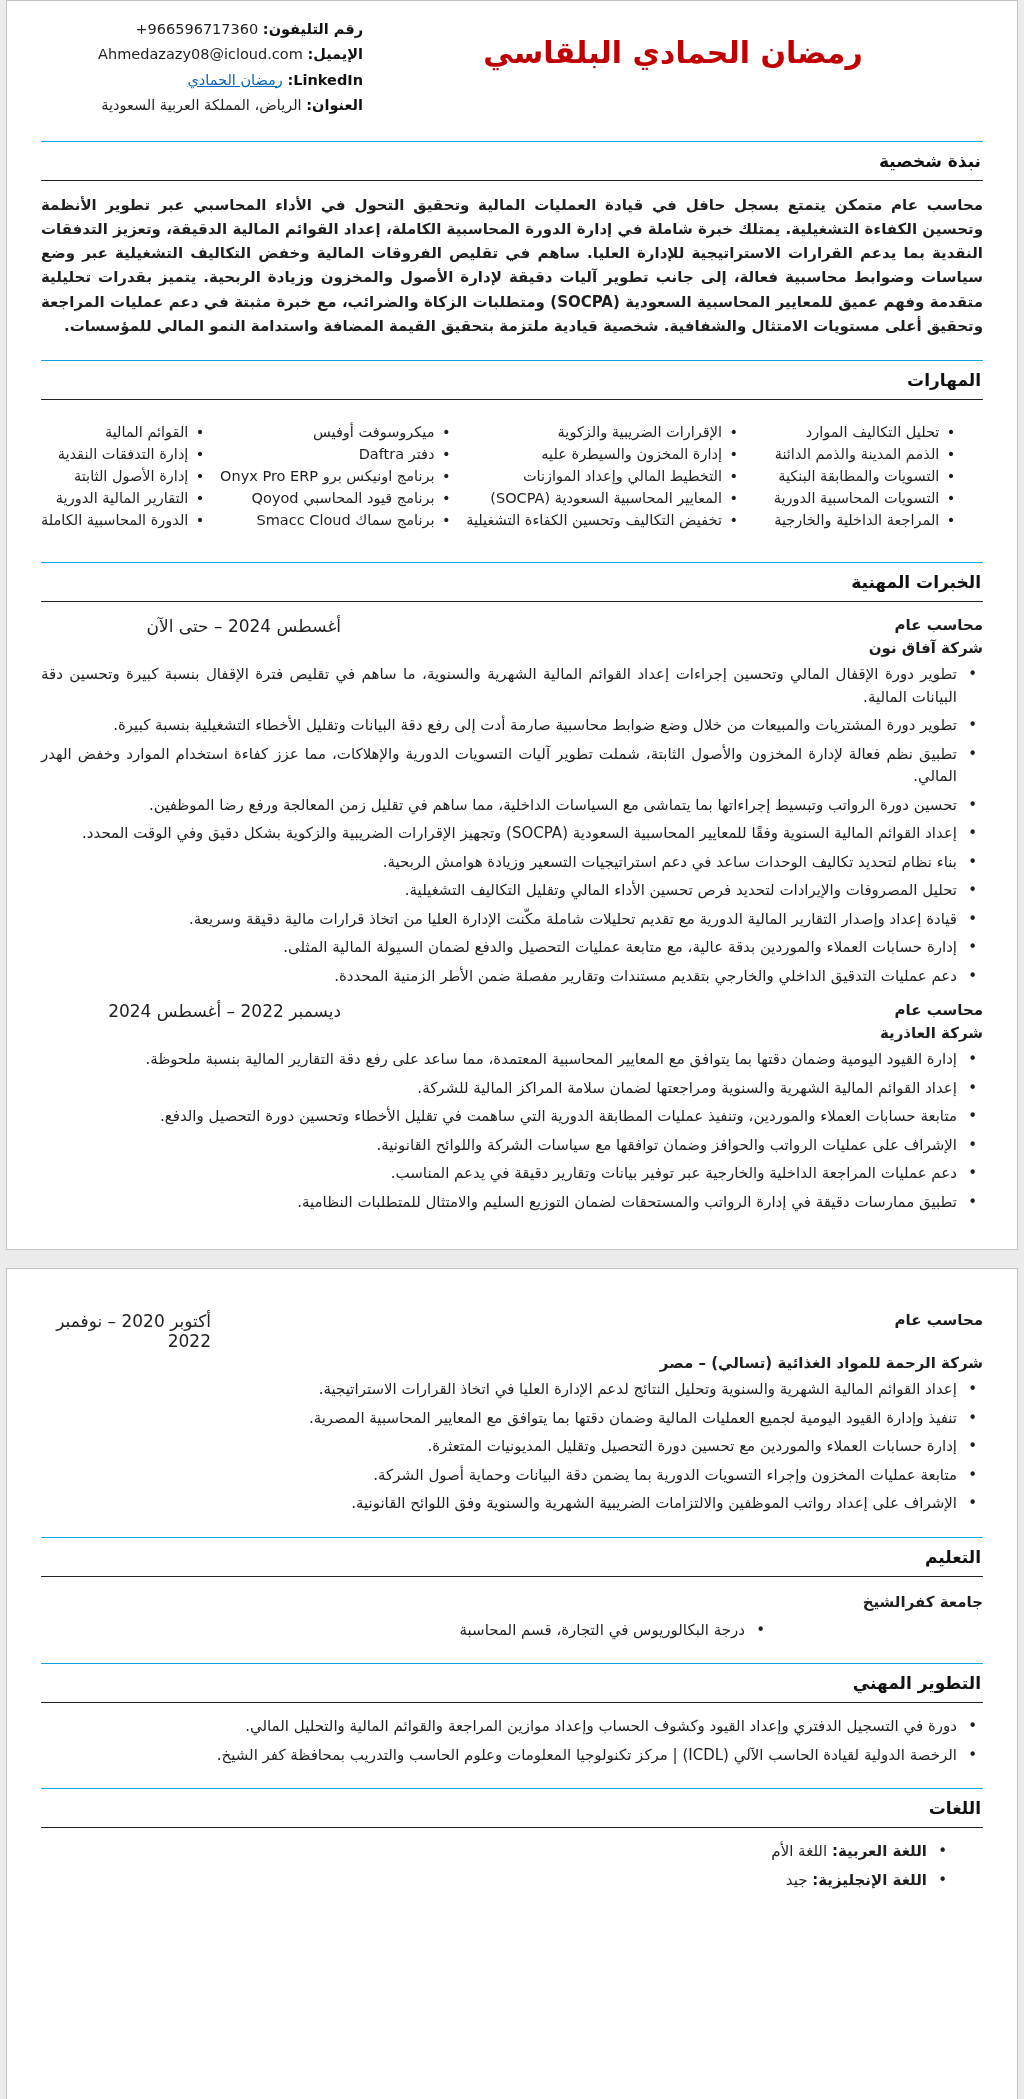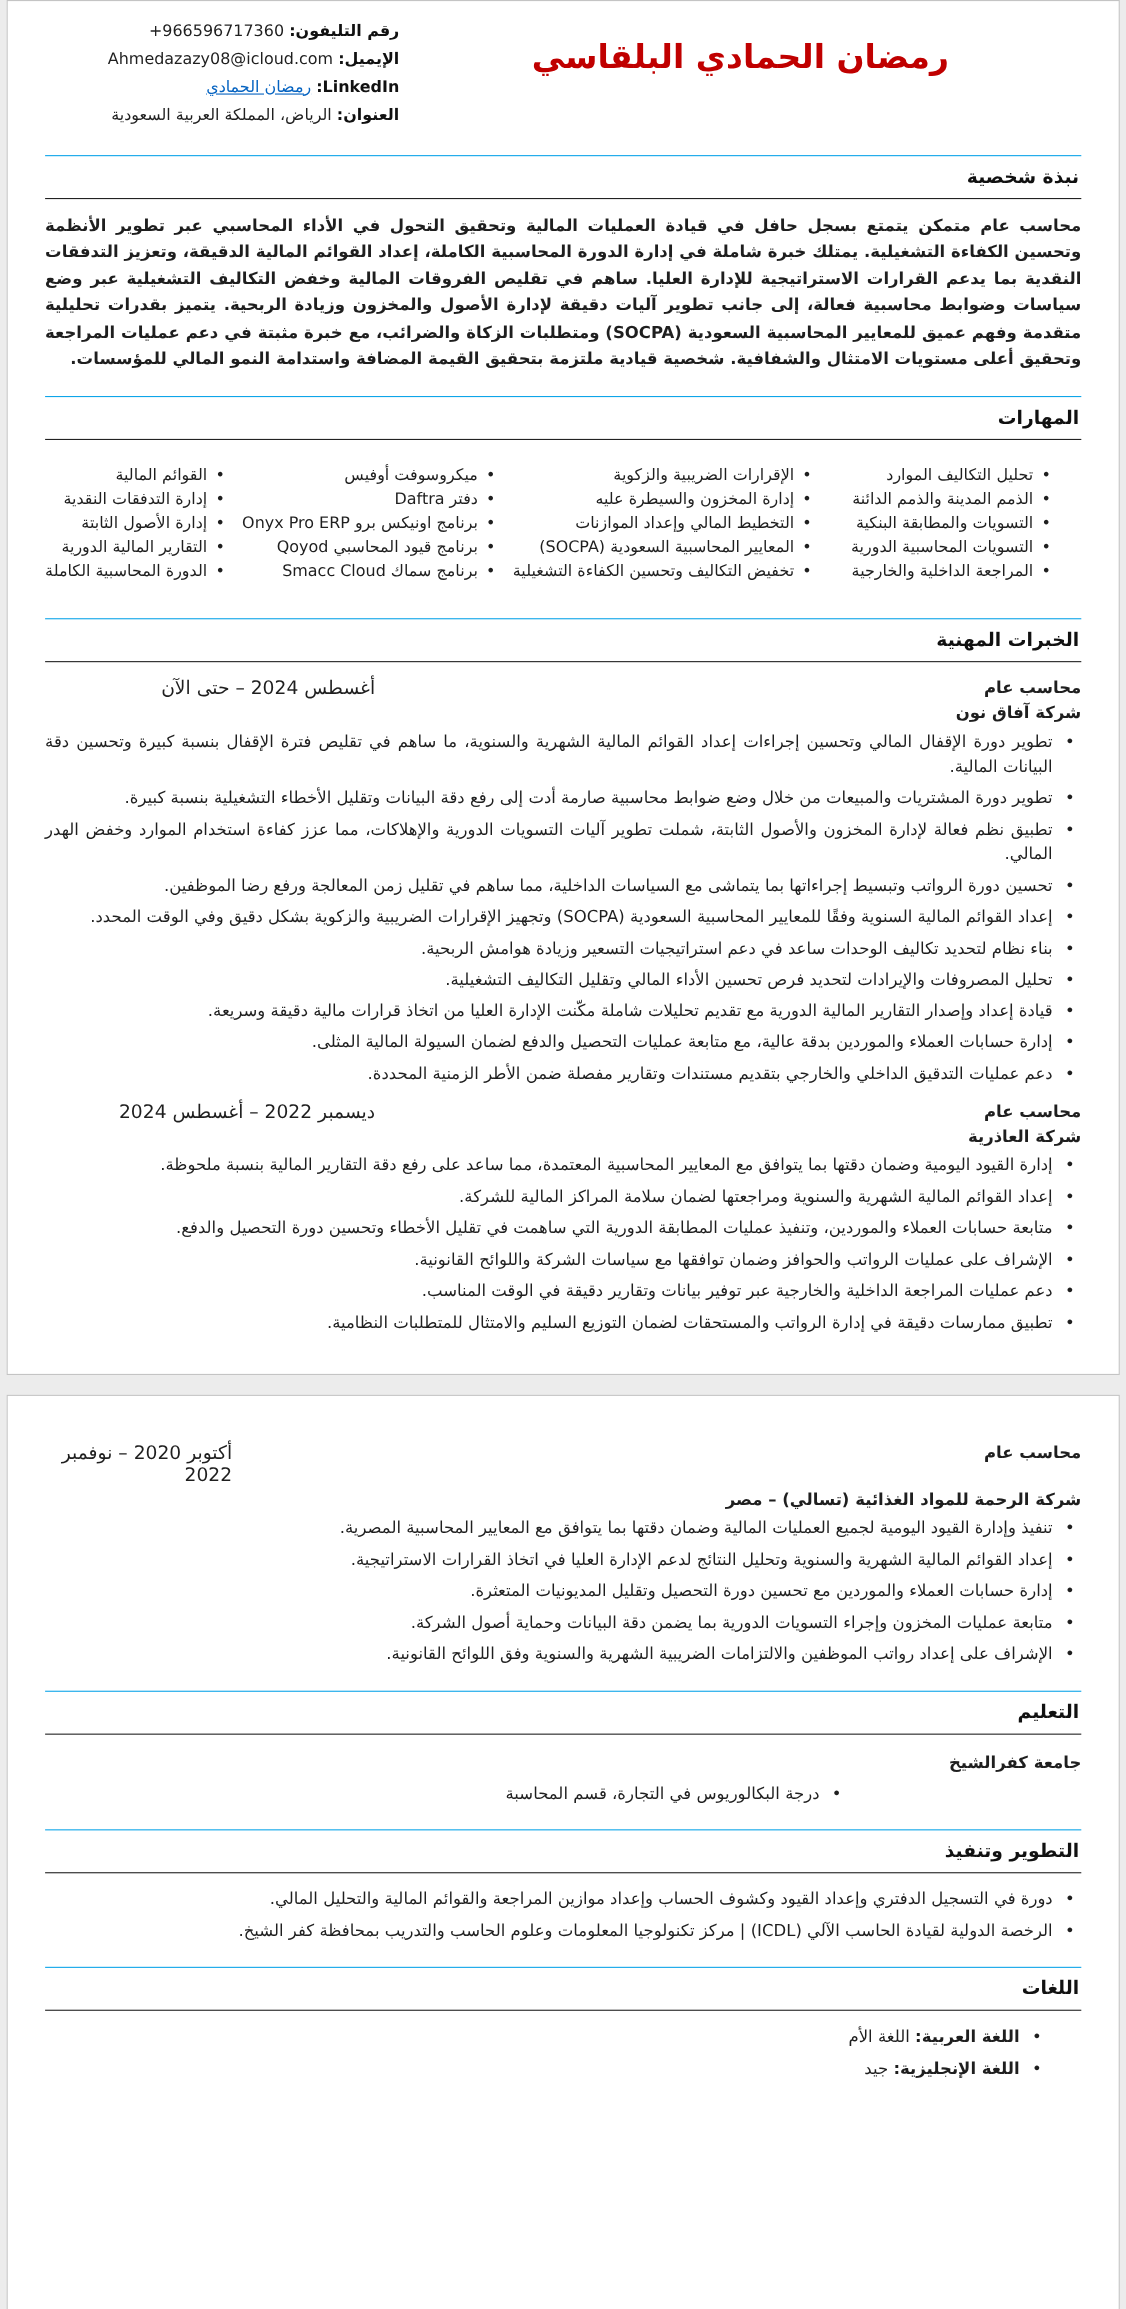--- a/index.html
+++ b/index.html
@@ -177,54 +177,54 @@
       <div class="job-head">
         <h3 class="role">محاسب عام</h3>
         <div class="period">ديسمبر 2022 – أغسطس 2024</div>
       </div>
       <div class="company">شركة العاذرية</div>
       <ul class="bullets">
         <li>إدارة القيود اليومية وضمان دقتها بما يتوافق مع المعايير المحاسبية المعتمدة، مما ساعد على رفع دقة التقارير المالية بنسبة ملحوظة.</li>
         <li>إعداد القوائم المالية الشهرية والسنوية ومراجعتها لضمان سلامة المراكز المالية للشركة.</li>
         <li>متابعة حسابات العملاء والموردين، وتنفيذ عمليات المطابقة الدورية التي ساهمت في تقليل الأخطاء وتحسين دورة التحصيل والدفع.</li>
         <li>الإشراف على عمليات الرواتب والحوافز وضمان توافقها مع سياسات الشركة واللوائح القانونية.</li>
-        <li>دعم عمليات المراجعة الداخلية والخارجية عبر توفير بيانات وتقارير دقيقة في الوقت المناسب.</li>
+        <li>دعم عمليات المراجعة الداخلية والخارجية عبر توفير بيانات وتقارير دقيقة في يدعم المناسب.</li>
         <li>تطبيق ممارسات دقيقة في إدارة الرواتب والمستحقات لضمان التوزيع السليم والامتثال للمتطلبات النظامية.</li>
       </ul>
     </div>
   </section>
 </div>
 
 <div class="page page-2">
 
   <div class="job" style="margin-top:26px;">
     <div class="job-head">
       <h3 class="role">محاسب عام</h3>
       <div class="period narrow">أكتوبر 2020 – نوفمبر 2022</div>
     </div>
     <div class="company">شركة الرحمة للمواد الغذائية (تسالي) – مصر</div>
     <ul class="bullets">
+      <li>إعداد القوائم المالية الشهرية والسنوية وتحليل النتائج لدعم الإدارة العليا في اتخاذ القرارات الاستراتيجية.</li>
       <li>تنفيذ وإدارة القيود اليومية لجميع العمليات المالية وضمان دقتها بما يتوافق مع المعايير المحاسبية المصرية.</li>
-      <li>إعداد القوائم المالية الشهرية والسنوية وتحليل النتائج لدعم الإدارة العليا في اتخاذ القرارات الاستراتيجية.</li>
       <li>إدارة حسابات العملاء والموردين مع تحسين دورة التحصيل وتقليل المديونيات المتعثرة.</li>
       <li>متابعة عمليات المخزون وإجراء التسويات الدورية بما يضمن دقة البيانات وحماية أصول الشركة.</li>
       <li>الإشراف على إعداد رواتب الموظفين والالتزامات الضريبية الشهرية والسنوية وفق اللوائح القانونية.</li>
     </ul>
   </div>
 
   <section>
     <h2 class="sec">التعليم</h2>
     <div class="school">جامعة كفرالشيخ</div>
     <ul class="bullets edu-bullets">
       <li>درجة البكالوريوس في التجارة، قسم المحاسبة</li>
     </ul>
   </section>
 
   <section>
-    <h2 class="sec">التطوير وتنفيذ</h2>
+    <h2 class="sec">التطوير المهني</h2>
     <ul class="bullets">
       <li>دورة في التسجيل الدفتري وإعداد القيود وكشوف الحساب وإعداد موازين المراجعة والقوائم المالية والتحليل المالي.</li>
       <li>الرخصة الدولية لقيادة الحاسب الآلي (ICDL) | مركز تكنولوجيا المعلومات وعلوم الحاسب والتدريب بمحافظة كفر الشيخ.</li>
     </ul>
   </section>
 
   <section>
     <h2 class="sec">اللغات</h2>
     <ul class="bullets lang-bullets">
       <li>

